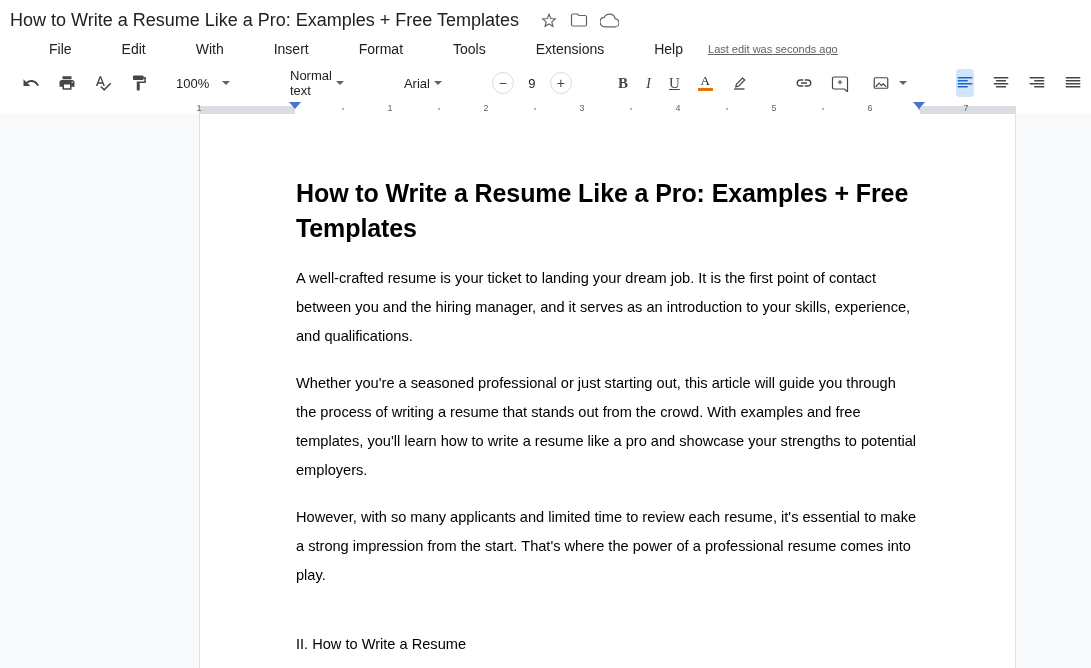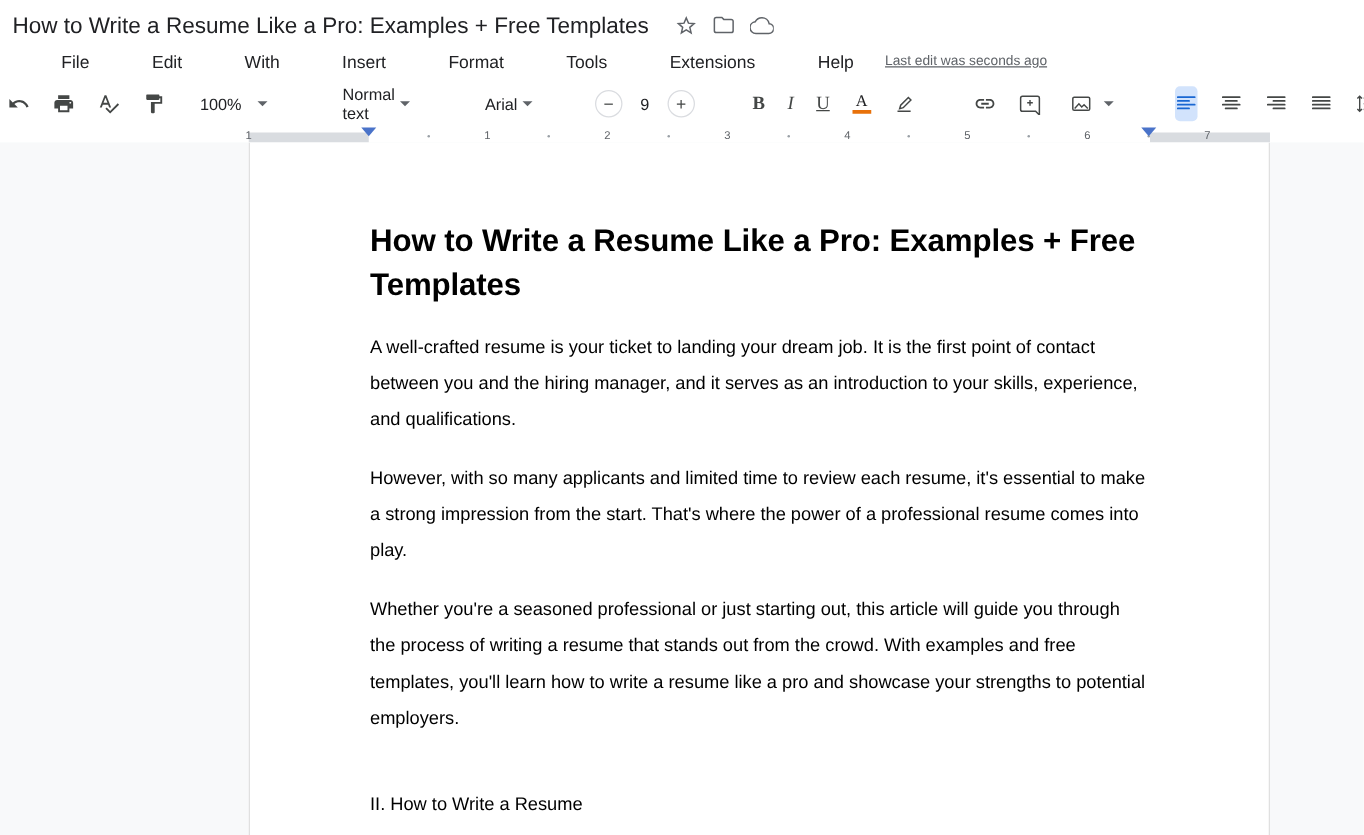--- a/index.html
+++ b/index.html
@@ -69,20 +69,21 @@
   }
 
   
   .toolbar {
     display: flex;
     align-items: center;
     height: 38px;
     padding: 0 6px;
     gap: 18px;
     margin-top: 2px;
+    margin-left: 16px;
   }
   .tb-btn {
     width: 28px; height: 28px;
     display: flex; align-items: center; justify-content: center;
     border-radius: 4px;
     cursor: pointer;
     color: #444746;
   }
   .tb-btn.active { background: #d2e3fc; }
   .tb-sep {
@@ -506,22 +507,22 @@
   <div class="canvas">
     <div class="gutter-left"></div>
     <div class="gutter-right"></div>
 
     <div class="page">
       <div class="page-body">
 
         <div class="doc-h1">How to Write a Resume Like a Pro: Examples + Free Templates</div>
 
         <p class="doc-p">A well-crafted resume is your ticket to landing your dream job. It is the first point of contact between you and the hiring manager, and it serves as an introduction to your skills, experience, and qualifications.</p>
+        <p class="doc-p">Whether you're a seasoned professional or just starting out, this article will guide you through the process of writing a resume that stands out from the crowd. With examples and free templates, you'll learn how to write a resume like a pro and showcase your strengths to potential employers.</p>
         <p class="doc-p">However, with so many applicants and limited time to review each resume, it's essential to make a strong impression from the start. That's where the power of a professional resume comes into play.</p>
-        <p class="doc-p">Whether you're a seasoned professional or just starting out, this article will guide you through the process of writing a resume that stands out from the crowd. With examples and free templates, you'll learn how to write a resume like a pro and showcase your strengths to potential employers.</p>
 
         <div class="doc-gap"></div>
 
         <p class="doc-p">II. How to Write a Resume</p>
 
         <p class="doc-p tight"><span>B. Step-by-step guide to writing a resume</span><span class="cursor-caret"></span></p>
 
       </div>
     </div>
   </div>

